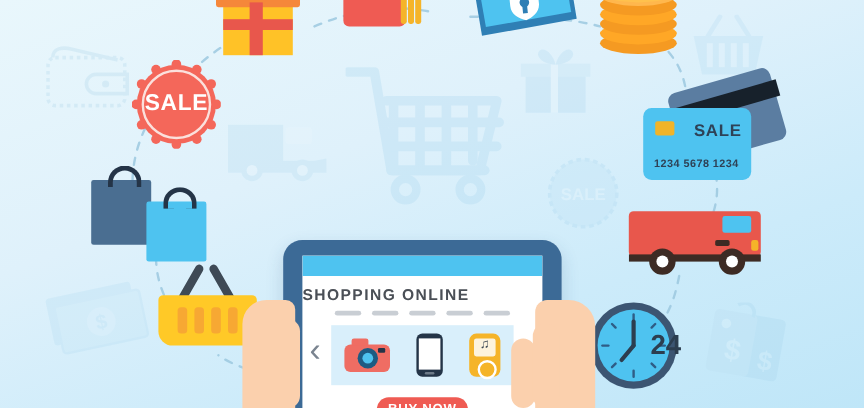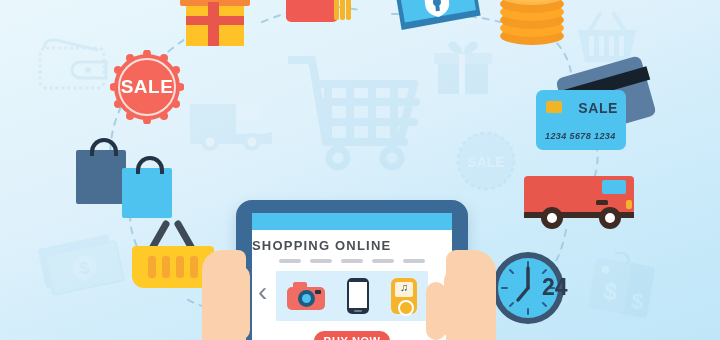--- a/index.html
+++ b/index.html
@@ -38,21 +38,21 @@
 
   
   .hand{background:#fbd0ad;}
   .finger{background:#fbd0ad;border-radius:10px;}
 
   
   .card-front{background:#4ec3f0;border-radius:7px;}
   .card-back{background:#5b7da1;border-radius:7px;}
   .card-stripe{background:#17212b;}
   .card-word{color:#2e4257;font-weight:bold;letter-spacing:.6px;}
-  .card-nums{color:#2e4257;font-weight:bold;letter-spacing:.4px;font-style:italic;}
+  .card-nums{color:#2e4257;font-weight:bold;letter-spacing:.4px;}
   .card-chip{background:#f0b429;border-radius:2px;}
 
   
   .clock-ring{border-radius:50%;background:#3c5572;}
   .clock-face{border-radius:50%;background:#4ec3f0;}
   .badge24{color:#2c3e50;font-weight:bold;}
 
   
   .van-body{background:#e8574c;border-radius:4px;}
 

